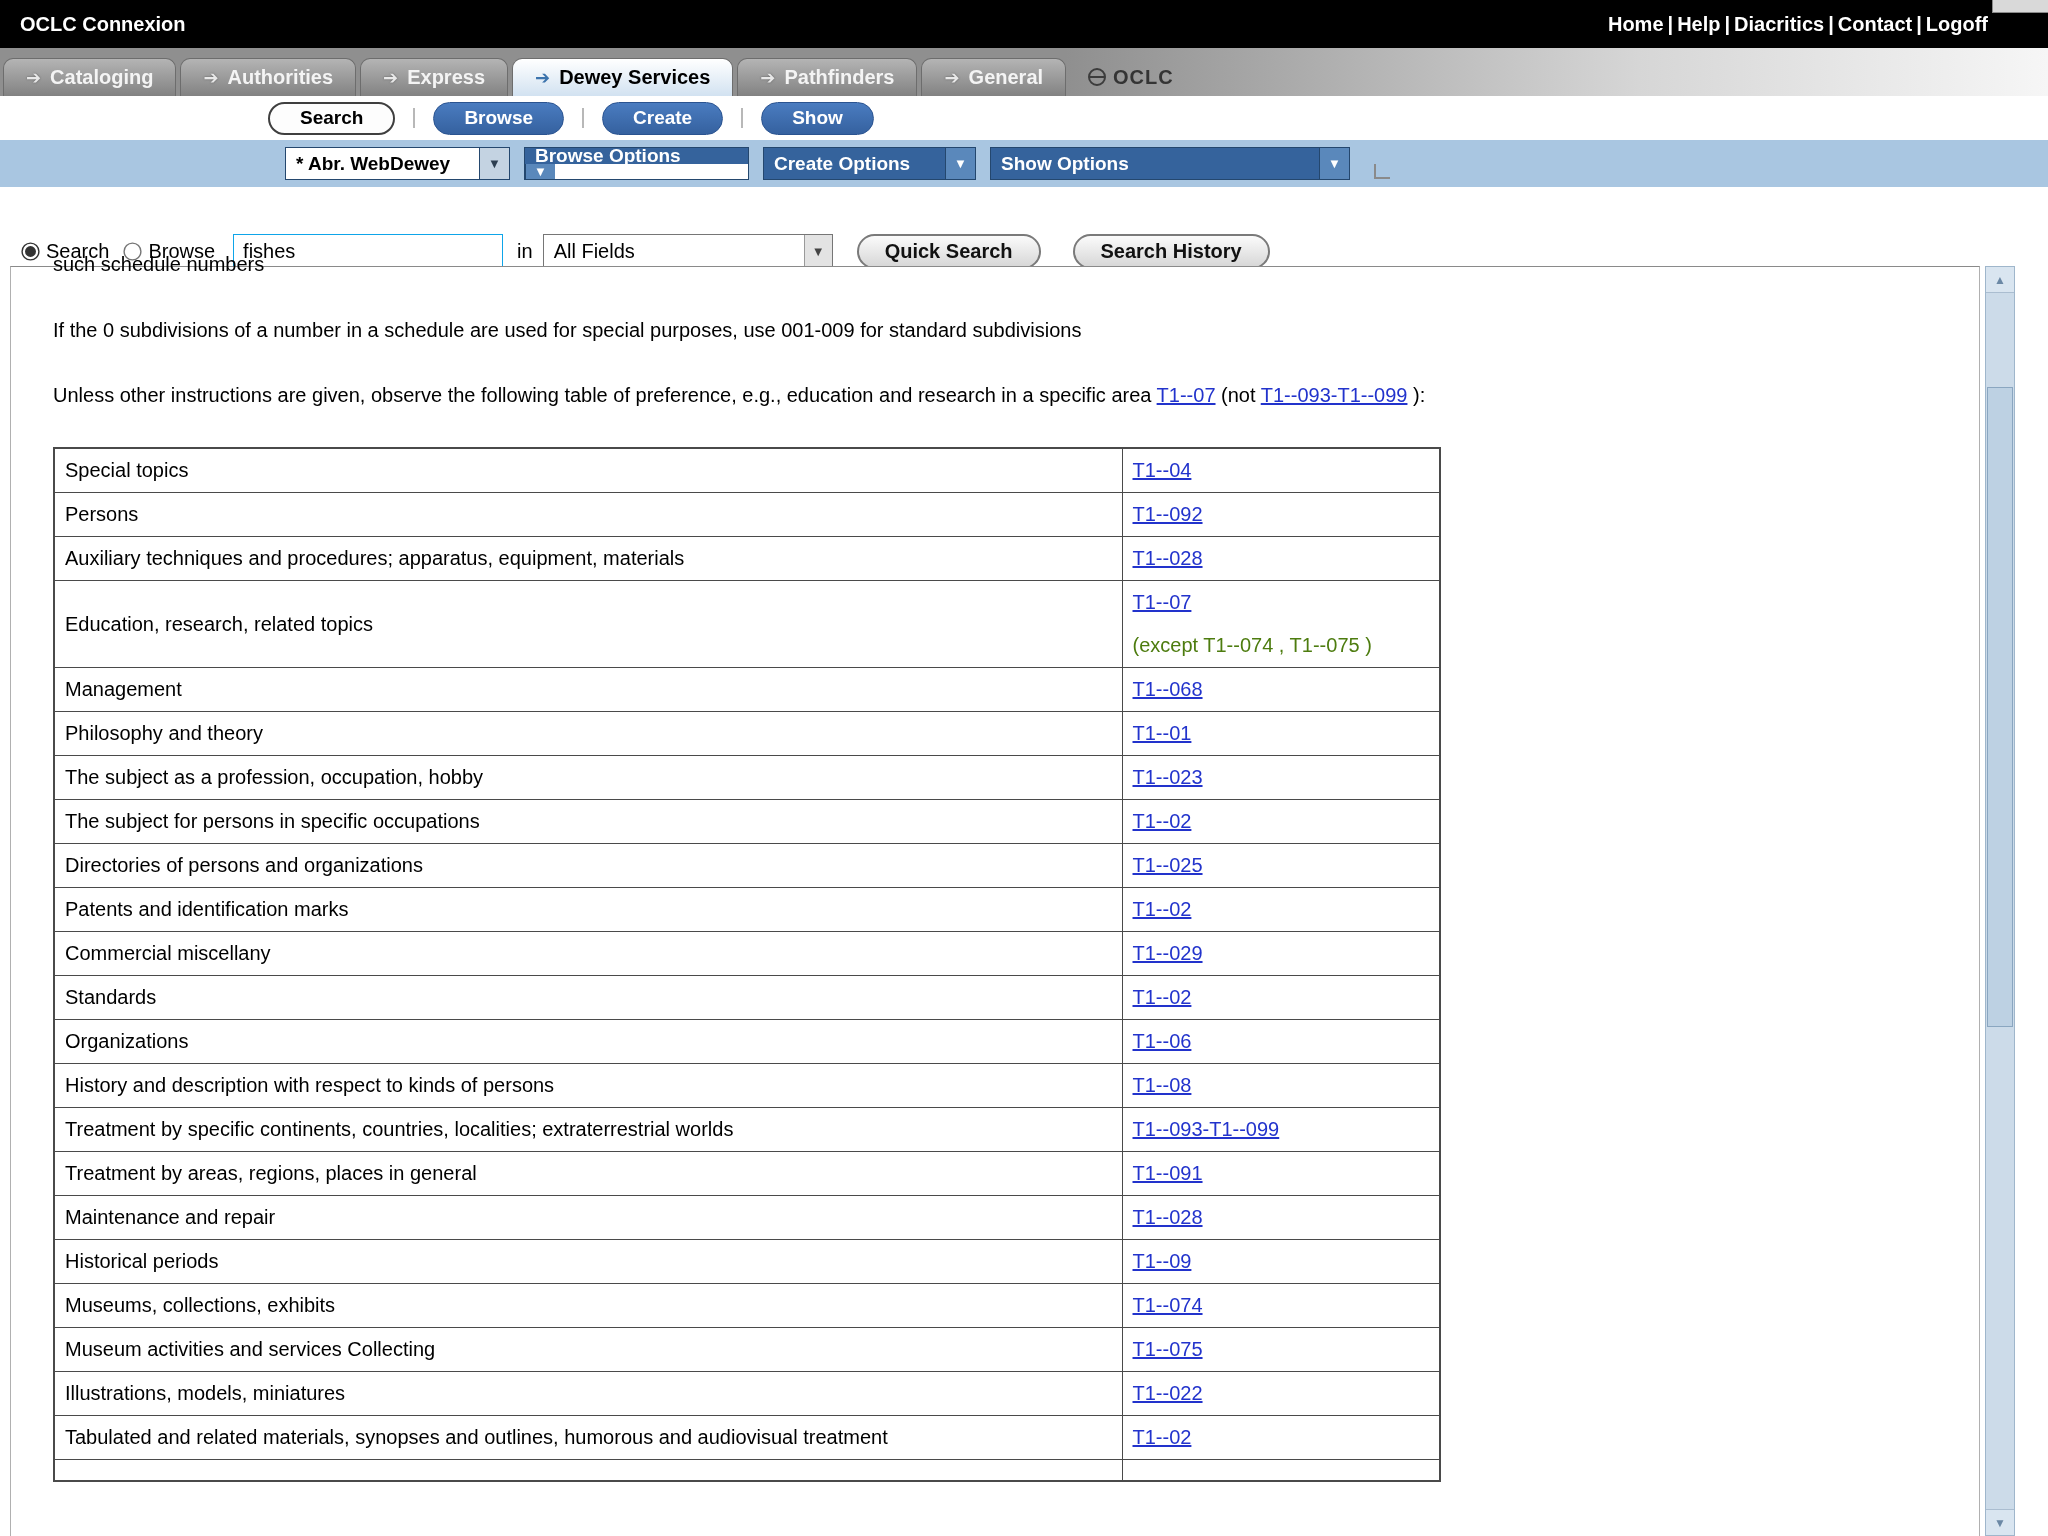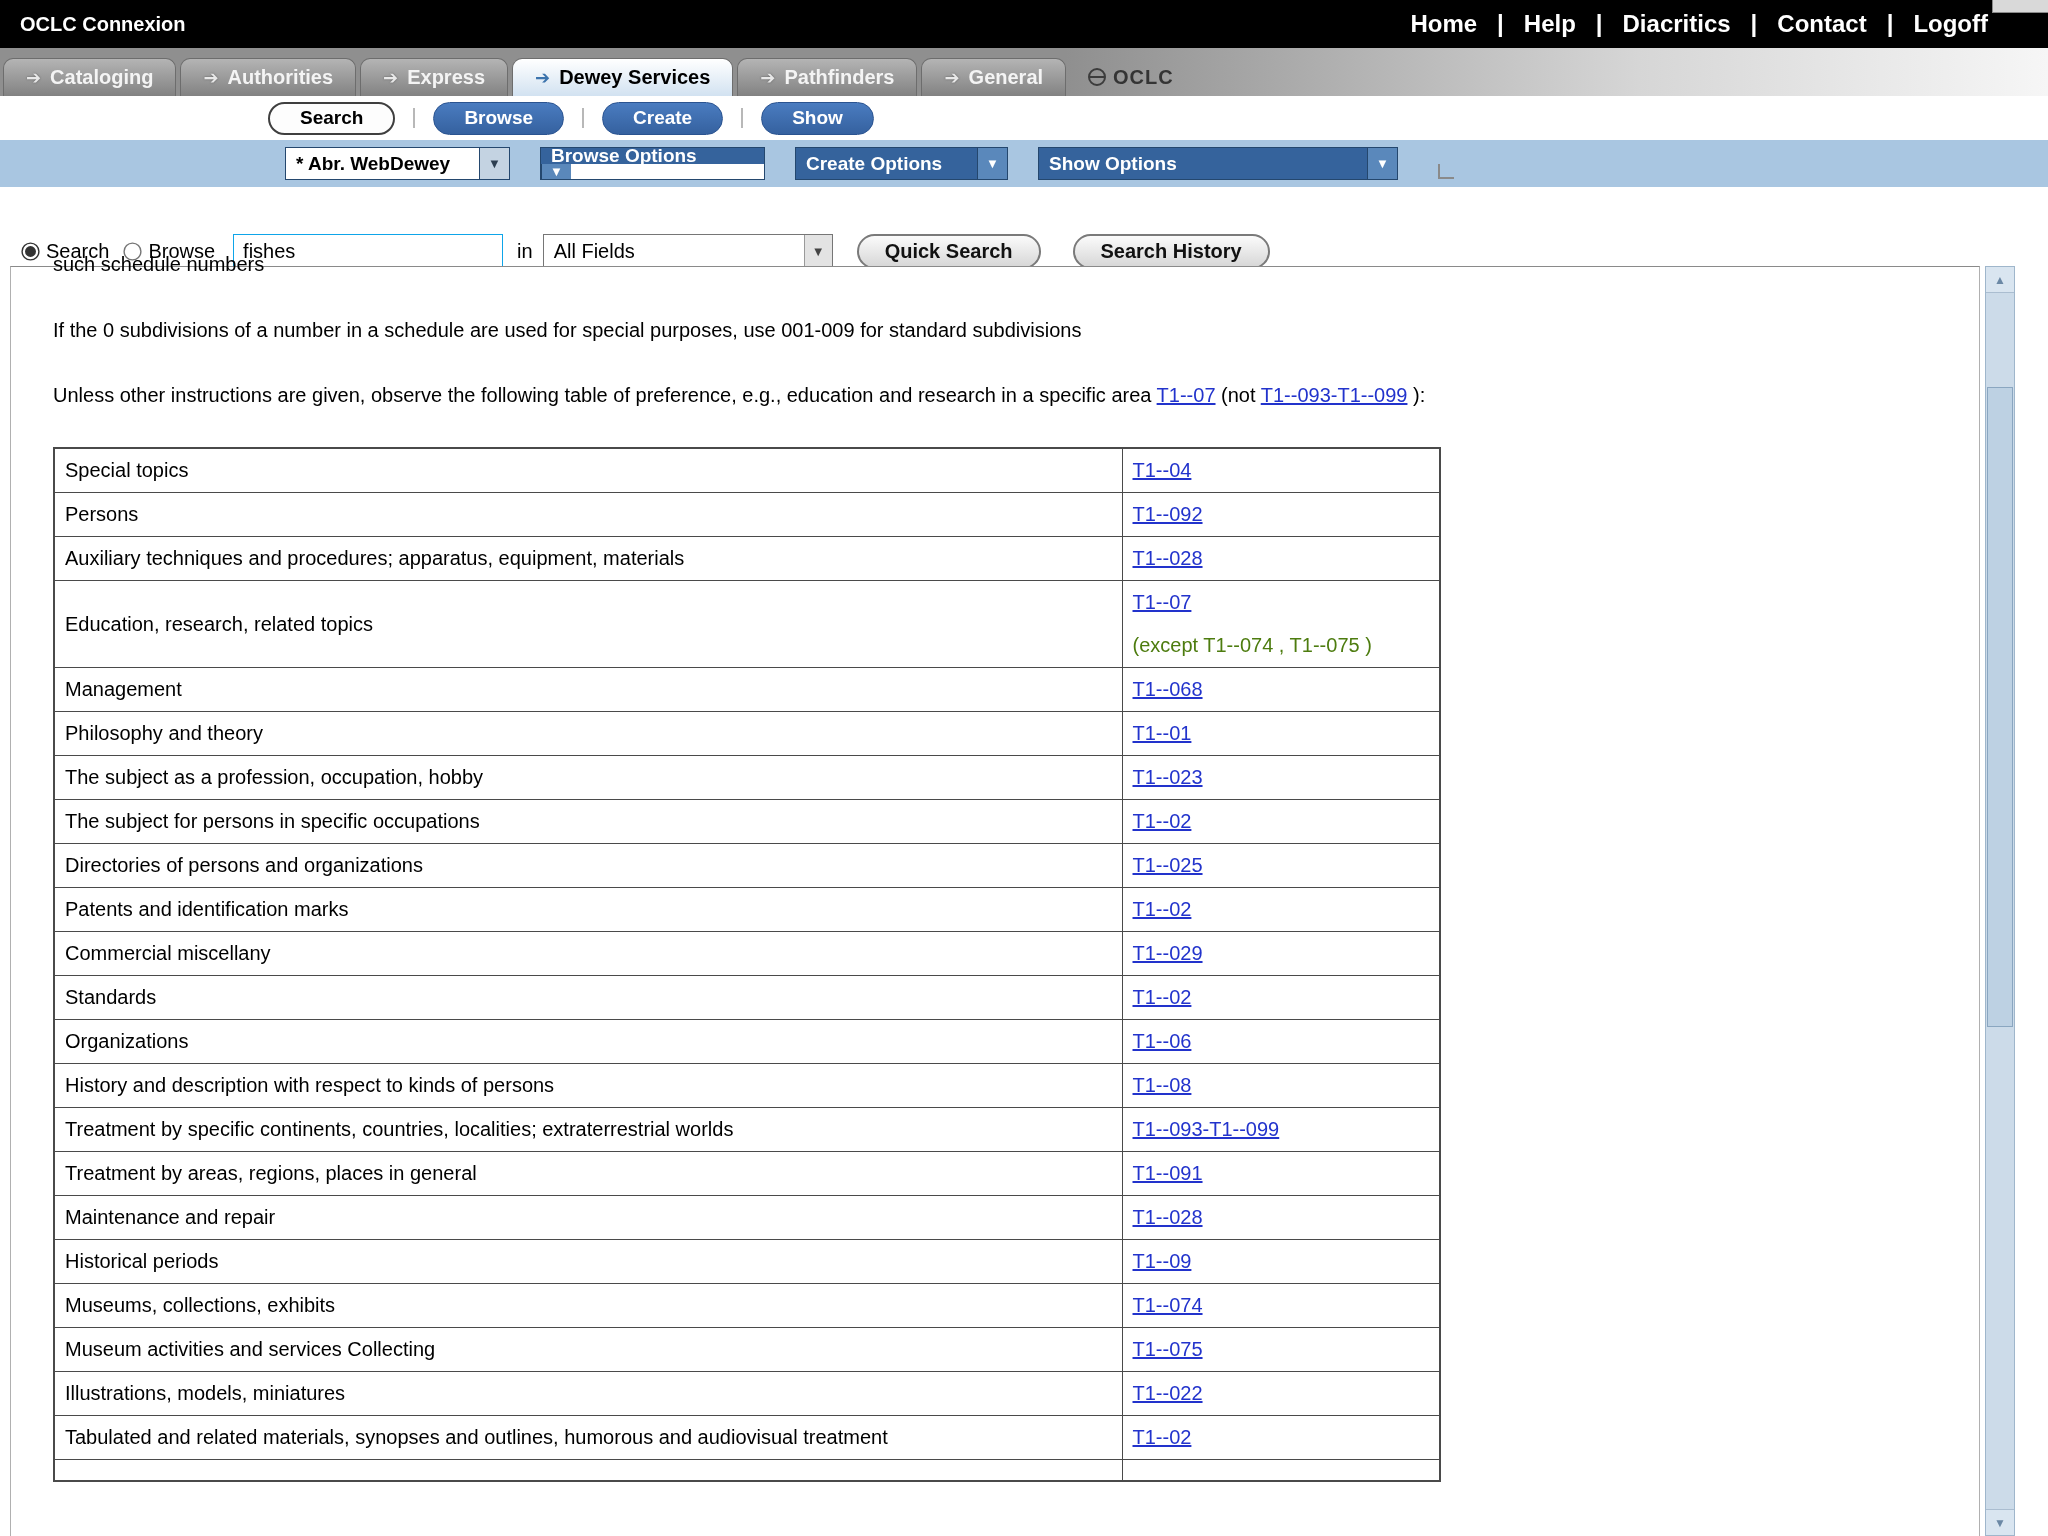--- a/index.html
+++ b/index.html
@@ -4,21 +4,21 @@
 <style>
   * { box-sizing: border-box; margin: 0; padding: 0; }
   html,body { width:2048px; height:1536px; }
   body { font-family: "Liberation Sans", "DejaVu Sans", sans-serif; background:#fff; }
   .page { position:relative; width:2048px; height:1536px; overflow:hidden; background:#fff; }
 
   
   .topbar { height:48px; background:#000; color:#fff; display:flex; align-items:center;
             justify-content:space-between; padding:0 20px; }
   .app-title { font-weight:bold; font-size:20px; }
-  .topbar-links { display:flex; align-items:center; gap:20px; font-size:24px; font-weight:bold; padding-right:40px;}
+  .topbar-links { display:flex; align-items:center; gap:4px; font-size:20px; font-weight:bold; padding-right:40px;}
   .topbar-links .tlink { cursor:pointer; }
   .topbar-links .tsep { color:#fff; }
   .corner-stub { position:absolute; top:0; right:0; width:56px; height:13px; background:#d9d9d9;
                  border-left:1px solid #8a8a8a; border-bottom:1px solid #8a8a8a; z-index:9; }
 
   
   .tabbar { height:48px; display:flex; align-items:flex-end; padding-left:3px;
             background:linear-gradient(90deg,#8f8f8f 0%,#8f8f8f 52%,#a8a8a8 62%,#d6d6d6 80%,#f6f6f6 100%); }
   .tab { height:38px; display:flex; align-items:center; gap:9px; padding:0 22px;
          border-radius:10px 10px 0 0; background:linear-gradient(#b4b4b4,#828282);
@@ -35,21 +35,21 @@
   
   .subnav { height:44px; background:#fff; display:flex; align-items:center; padding-left:268px; }
   .pill { height:33px; border-radius:17px; padding:0 30px; display:flex; align-items:center;
           font-weight:bold; font-size:19px; cursor:pointer; white-space:nowrap; }
   .pill.light { background:#fdfdfd; border:2px solid #3f3f3f; color:#000; }
   .pill.blue  { background:linear-gradient(#4a7cc0, var(--button_blue,#35619f)); border:1px solid #2a5390; color:#fff; }
   .subnav .divider { width:2px; height:20px; background:#b8b8b8; margin:0 18px; }
 
   
   .optionsbar { height:47px; background:var(--band_blue,#a9c6e1); display:flex; align-items:center;
-                padding-left:285px; gap:30px; }
+                padding-left:285px; gap:14px; }
   .fakesel { height:33px; display:flex; align-items:stretch; font-weight:bold; font-size:19px;
              border:1px solid #24476e; cursor:pointer; background:#fff; }
   .fakesel .val { flex:1; display:flex; align-items:center; padding:0 10px; white-space:nowrap; overflow:hidden; }
   .fakesel.light .val { background:#fff; color:#000; }
   .fakesel.blue .val  { background:var(--select_blue,#35639c); color:#fff; }
   .fakesel .arrowbox { width:30px; display:flex; align-items:center; justify-content:center;
                        border-left:1px solid #24476e; font-size:13px; }
   .fakesel.light .arrowbox { background:#c4d3e2; color:#2c3e50; }
   .fakesel.blue .arrowbox  { background:#5a88bb; color:#fff; }
   .w1 { width:225px; } .w2 { width:225px;flex-direction:column; } .w3 { width:213px; } .w4 { width:360px; }

